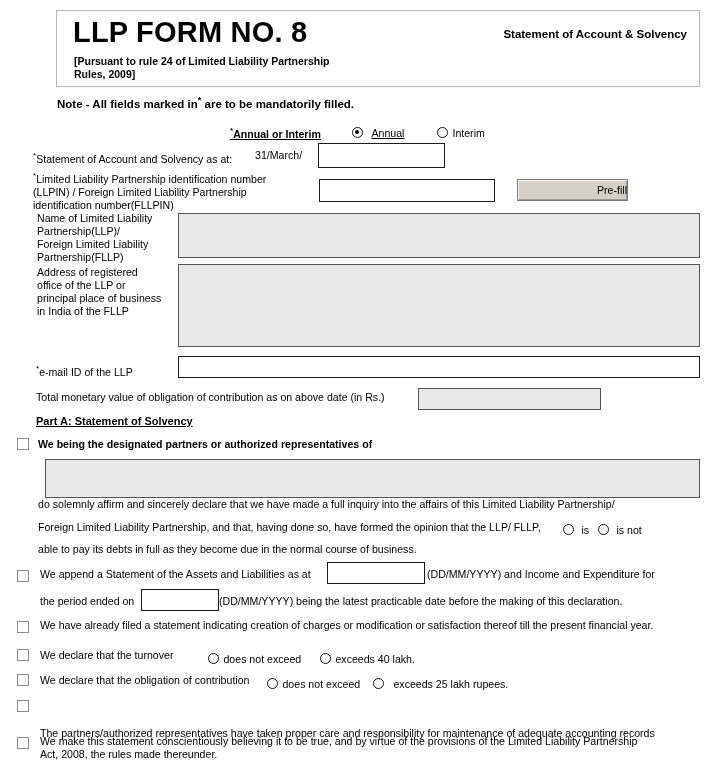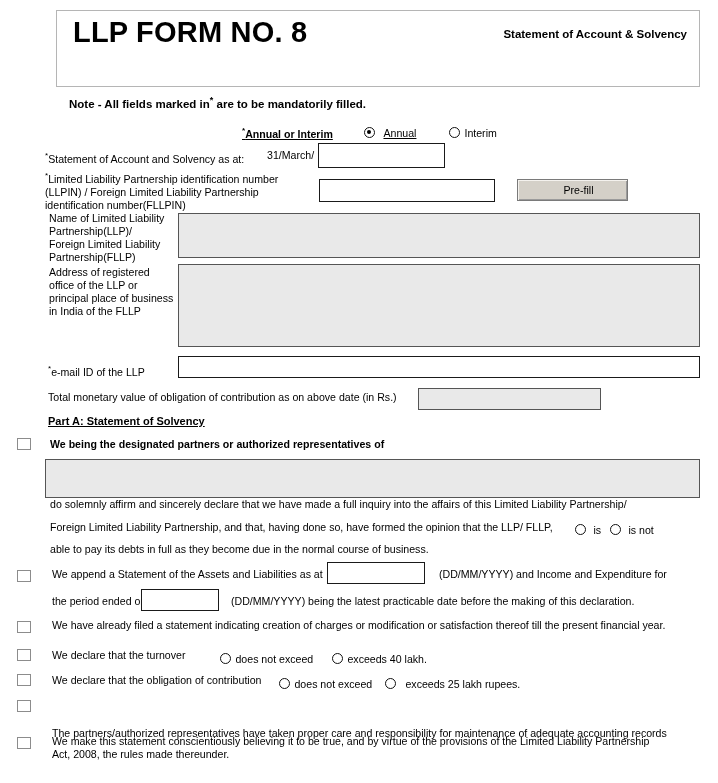--- a/index.html
+++ b/index.html
@@ -8,21 +8,21 @@
     background: #ffffff;
   }
   body {
     width: 718px;
     height: 783px;
     position: relative;
     font-family: "Liberation Sans", sans-serif;
     color: #000000;
     overflow: hidden;
   }
-  .abs { position: absolute; padding-left: 12px; }
+  .abs { position: absolute; }
 
   
   #header-box {
     left: 56px;
     top: 10px;
     width: 644px;
     height: 77px;
     border: 1px solid #b5b5b5;
     box-sizing: border-box;
   }
@@ -121,33 +121,34 @@
   
   #prefill-btn {
     left: 517px;
     top: 179px;
     width: 111px;
     height: 22px;
     background: #d4d0c8;
     border: 1px solid #7a7a7a;
     box-shadow: inset 1px 1px 0 #f4f2ee, inset -1px -1px 0 #9b9b9b;
     font-size: 10.6px;
-    text-align: center;
+    text-align: right;
     line-height: 20px;
     box-sizing: border-box;
     cursor: pointer;
   }
 
   .nowrap { white-space: nowrap; }
 </style>
 </head>
 <body>
 
 <div class="abs" id="header-box">
   <div id="form-title">LLP FORM NO. 8</div>
+  <div id="form-subtitle">[Pursuant to rule 24 of Limited Liability Partnership Rules, 2009]</div>
   <div id="header-right">Statement of Account &amp; Solvency</div>
 </div>
 
 <div class="abs" id="note-line">
   <span>Note - All fields marked in</span><span class="tiny-star">*</span>&nbsp;<span>are to be mandatorily filled.</span>
 </div>
 
 <div class="abs lbl lbl-bold nowrap" style="left:230px; top:124px;">
   <span class="star-pre">*</span><span>Annual or Interim</span>
 </div>

